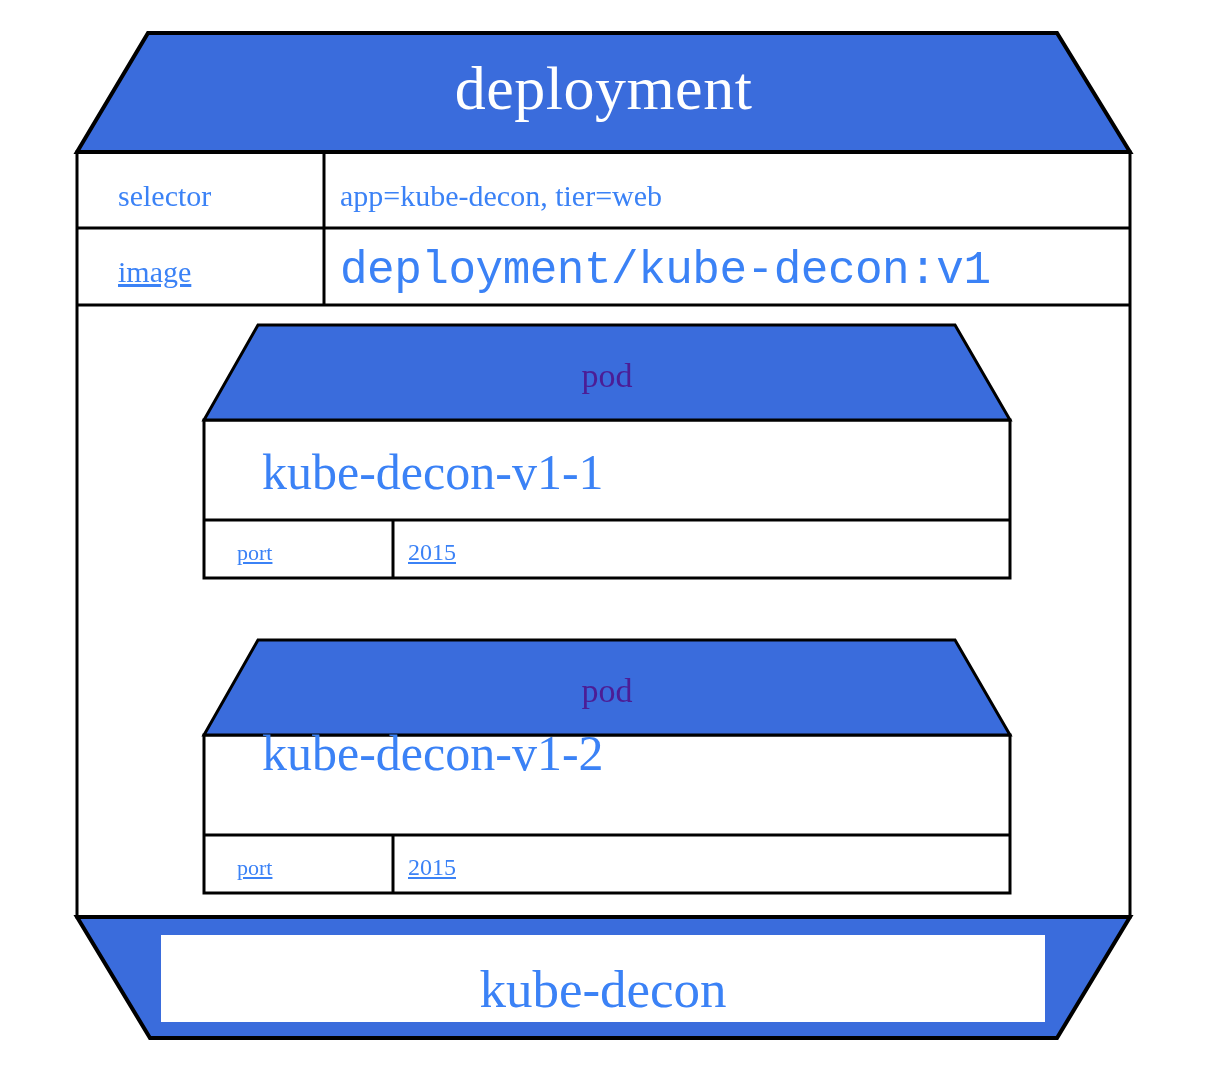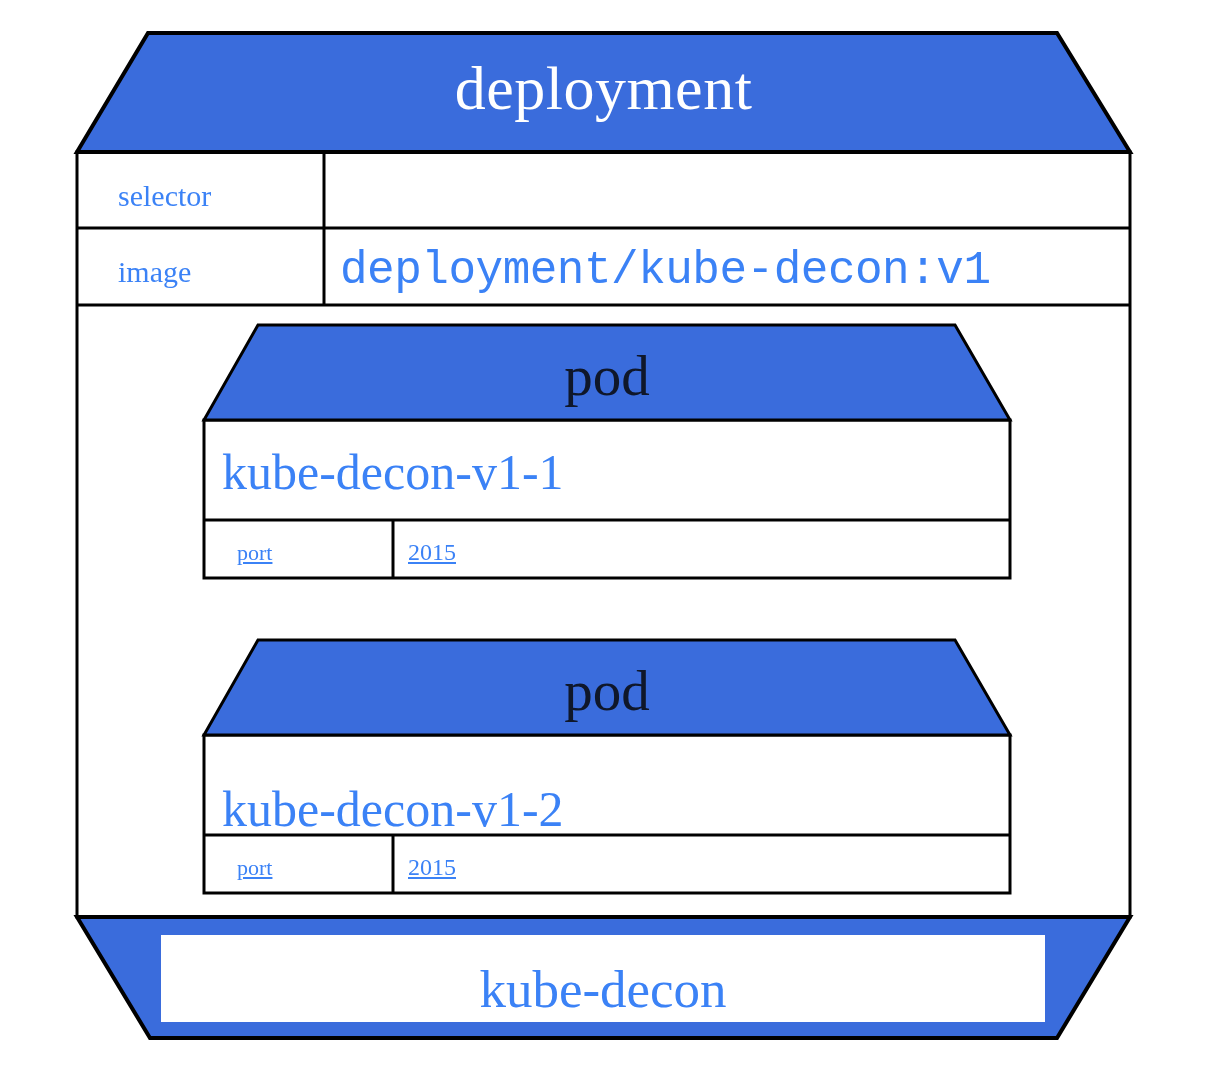--- a/index.html
+++ b/index.html
@@ -60,40 +60,41 @@
   }
   .attr-val-mono {
     font-family: "Liberation Mono", "DejaVu Sans Mono", monospace;
     font-size: 46px;
     line-height: 50px;
     letter-spacing: -0.5px;
   }
 
   #selector-key  { left: 118px; top: 179px; }
   #selector-val  { left: 340px; top: 179px; }
-  #image-key     { left: 118px; top: 255px; }
+  #image-key     { left: 118px; top: 255px; text-decoration: underline; }
   #image-val     { left: 340px; top: 246px; }
 
   
   .pod-title {
     text-align: center;
-    color: #0f172a;
-    font-size: 57px;
+    color: #4c1d95;
+    font-size: 34px;
     line-height: 48px;
   }
   #pod1-title { left: 204px; top: 352px; width: 806px; }
   #pod2-title { left: 204px; top: 667px; width: 806px; }
 
   
   .pod-name {
     font-size: 50px;
     line-height: 56px;
+    margin-left: 40px;
   }
   #pod1-name { left: 222px; top: 444px; }
-  #pod2-name { left: 222px; top: 781px; }
+  #pod2-name { left: 222px; top: 725px; }
 
   
   .port-key {
     font-size: 22px;
     line-height: 26px;
     text-decoration: underline;
   }
   .port-val {
     font-size: 24px;
     line-height: 28px;
@@ -145,20 +146,21 @@
     <line x1="204" y1="835" x2="1010" y2="835" stroke="#000000" stroke-width="3"></line>
     <line x1="393" y1="835" x2="393" y2="893" stroke="#000000" stroke-width="3"></line>
 
     <polygon points="77,917 1130,917 1057,1038 150,1038" fill="#3a6cdc" stroke="#000000" stroke-width="4"></polygon>
     <rect x="161" y="935" width="884" height="87" fill="#ffffff" stroke="none"></rect>
   </svg>
 
   <div class="txt deploy-title">deployment</div>
 
   <div class="txt attr-key" id="selector-key">selector</div>
+  <div class="txt attr-val-serif" id="selector-val">app=kube-decon, tier=web</div>
 
   <div class="txt attr-key" id="image-key">image</div>
   <div class="txt attr-val-mono" id="image-val">deployment/kube-decon:v1</div>
 
   <div class="txt pod-title" id="pod1-title">pod</div>
   <div class="txt pod-name" id="pod1-name">kube-decon-v1-1</div>
   <div class="txt port-key" id="pod1-port-key">port</div>
   <div class="txt port-val" id="pod1-port-val">2015</div>
 
   <div class="txt pod-title" id="pod2-title">pod</div>

